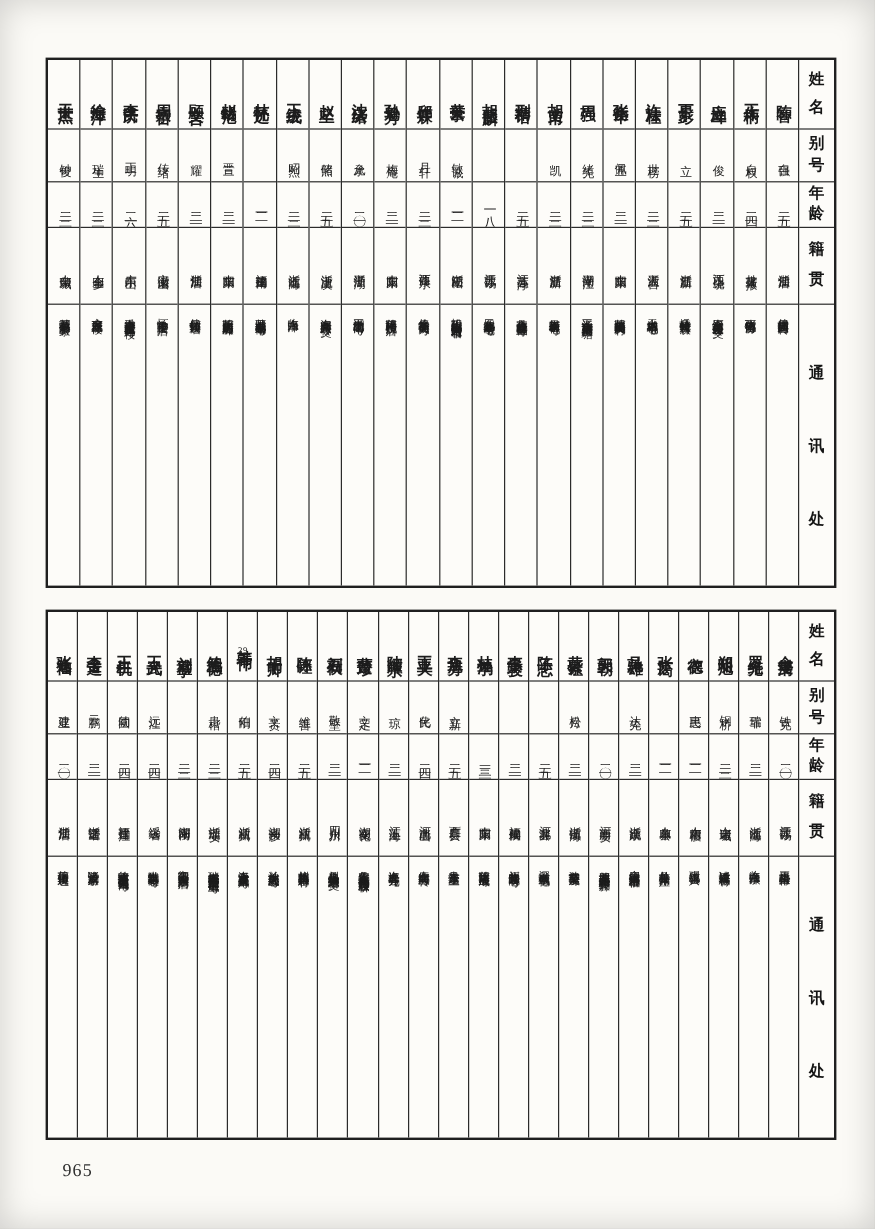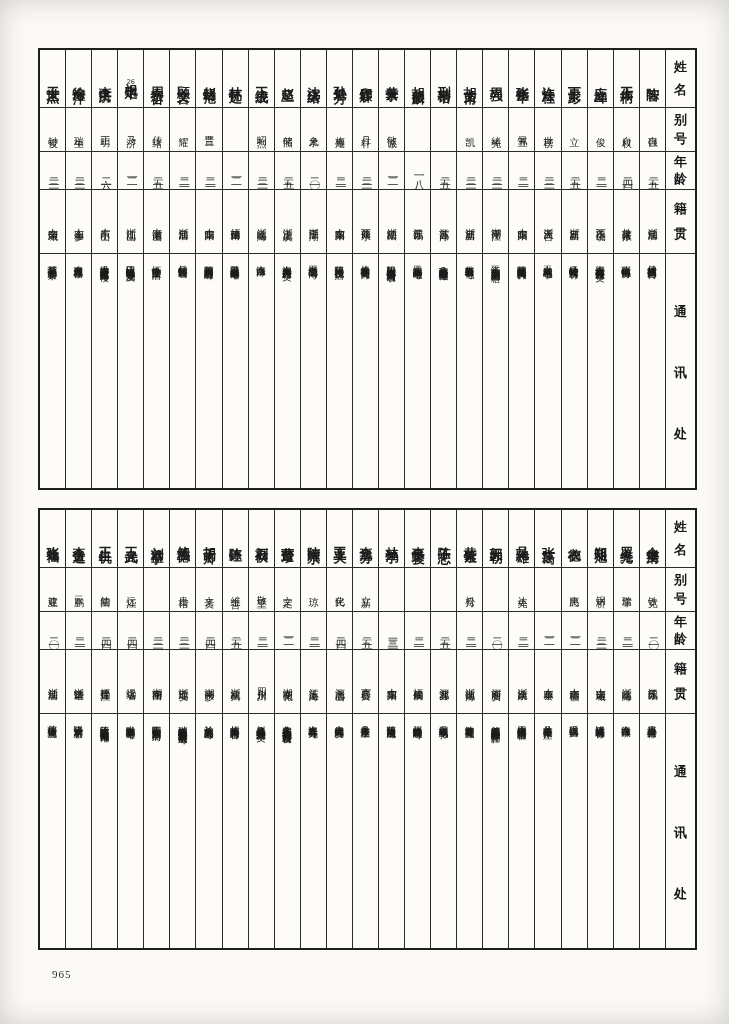--- a/index.html
+++ b/index.html
@@ -55,21 +55,21 @@
   }
   .hcell{
     display:flex;flex-direction:column;align-items:center;
     justify-content:space-evenly;
     font-weight:700;color:#151515;
   }
   .hcell .hchar{font-size:13px;line-height:14px;}
   .page-number{
     position:absolute;left:52px;top:968px;
     font-family:"Liberation Serif","DejaVu Serif",serif;
-    font-size:11px;color:#2e2e2e;letter-spacing:1px;
+    font-size:15px;color:#2e2e2e;letter-spacing:1px;
   }
 </style>
 </head>
 <body>
 
 <div class="sheet">
   <div id="table-top" class="rtable">
       <div class="col person-col">
         <div class="cell name-cell">
           <div class="vtext name-text">于世杰</div>
@@ -116,38 +116,20 @@
         </div>
         <div class="cell place-cell">
           <div class="vtext place-text">广东中山</div>
         </div>
         <div class="cell address-cell">
           <div class="vtext address-text">香港湾存史塔道士肇晖台第一号二楼</div>
         </div>
       </div>
       <div class="col person-col">
         <div class="cell name-cell">
-          <div class="vtext name-text">祝定中</div>
-          <span class="note">26</span>
-        </div>
-        <div class="cell alias-cell">
-          <div class="vtext alias-text">乃济</div>
-        </div>
-        <div class="cell age-cell">
-          <div class="vtext age-text">二一</div>
-        </div>
-        <div class="cell place-cell">
-          <div class="vtext place-text">浙江江山</div>
-        </div>
-        <div class="cell address-cell">
-          <div class="vtext address-text">江山峡口镇祝乾丰号转交龙溪</div>
-        </div>
-      </div>
-      <div class="col person-col">
-        <div class="cell name-cell">
           <div class="vtext name-text">周宗哲</div>
         </div>
         <div class="cell alias-cell">
           <div class="vtext alias-text">传绪</div>
         </div>
         <div class="cell age-cell">
           <div class="vtext age-text">二五</div>
         </div>
         <div class="cell place-cell">
           <div class="vtext place-text">安徽潜山</div>
@@ -597,20 +579,38 @@
           <div class="vtext alias-text">贵楷</div>
         </div>
         <div class="cell age-cell">
           <div class="vtext age-text">二三</div>
         </div>
         <div class="cell place-cell">
           <div class="vtext place-text">浙江瑞安</div>
         </div>
         <div class="cell address-cell">
           <div class="vtext address-text">瑞安城市角桥福宁鞋庄转南门底横街二十五号</div>
+        </div>
+      </div>
+      <div class="col person-col">
+        <div class="cell name-cell">
+          <div class="vtext name-text">韩干伟</div>
+          <span class="note">29</span>
+        </div>
+        <div class="cell alias-cell">
+          <div class="vtext alias-text">伯刚</div>
+        </div>
+        <div class="cell age-cell">
+          <div class="vtext age-text">二五</div>
+        </div>
+        <div class="cell place-cell">
+          <div class="vtext place-text">浙江杭州</div>
+        </div>
+        <div class="cell address-cell">
+          <div class="vtext address-text">上海爱文义路观森里十八号</div>
         </div>
       </div>
       <div class="col person-col">
         <div class="cell name-cell">
           <div class="vtext name-text">胡干卿</div>
         </div>
         <div class="cell alias-cell">
           <div class="vtext alias-text">文贵</div>
         </div>
         <div class="cell age-cell">

